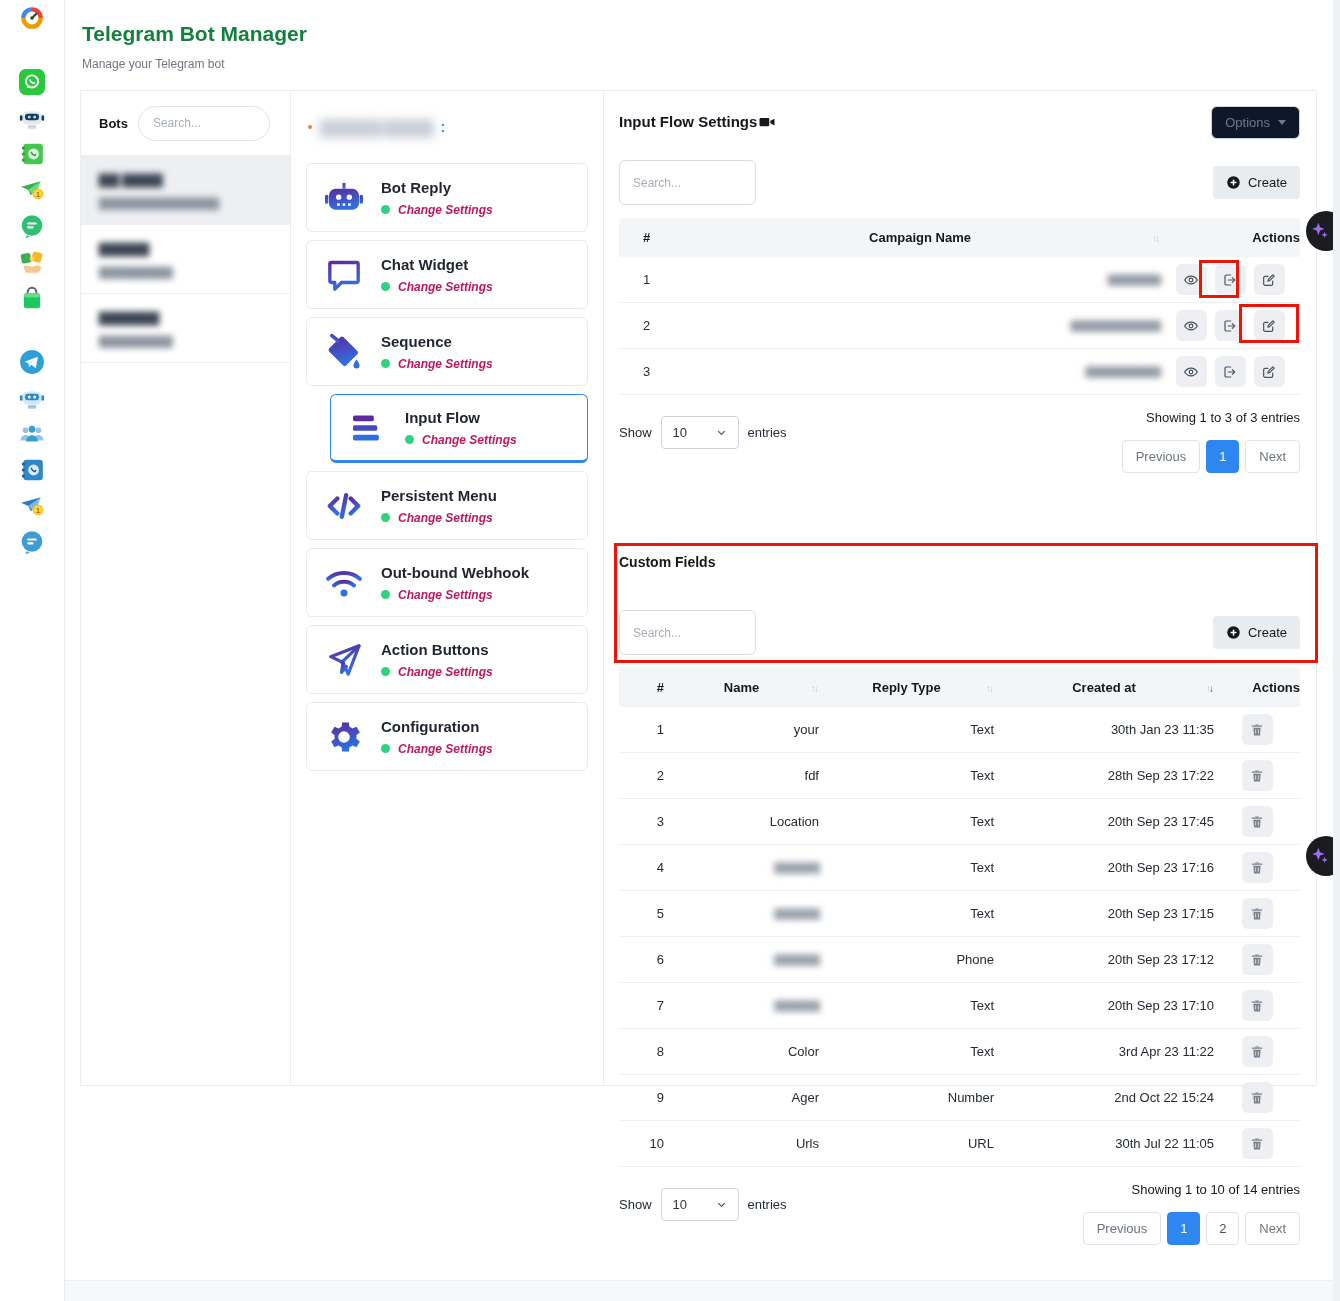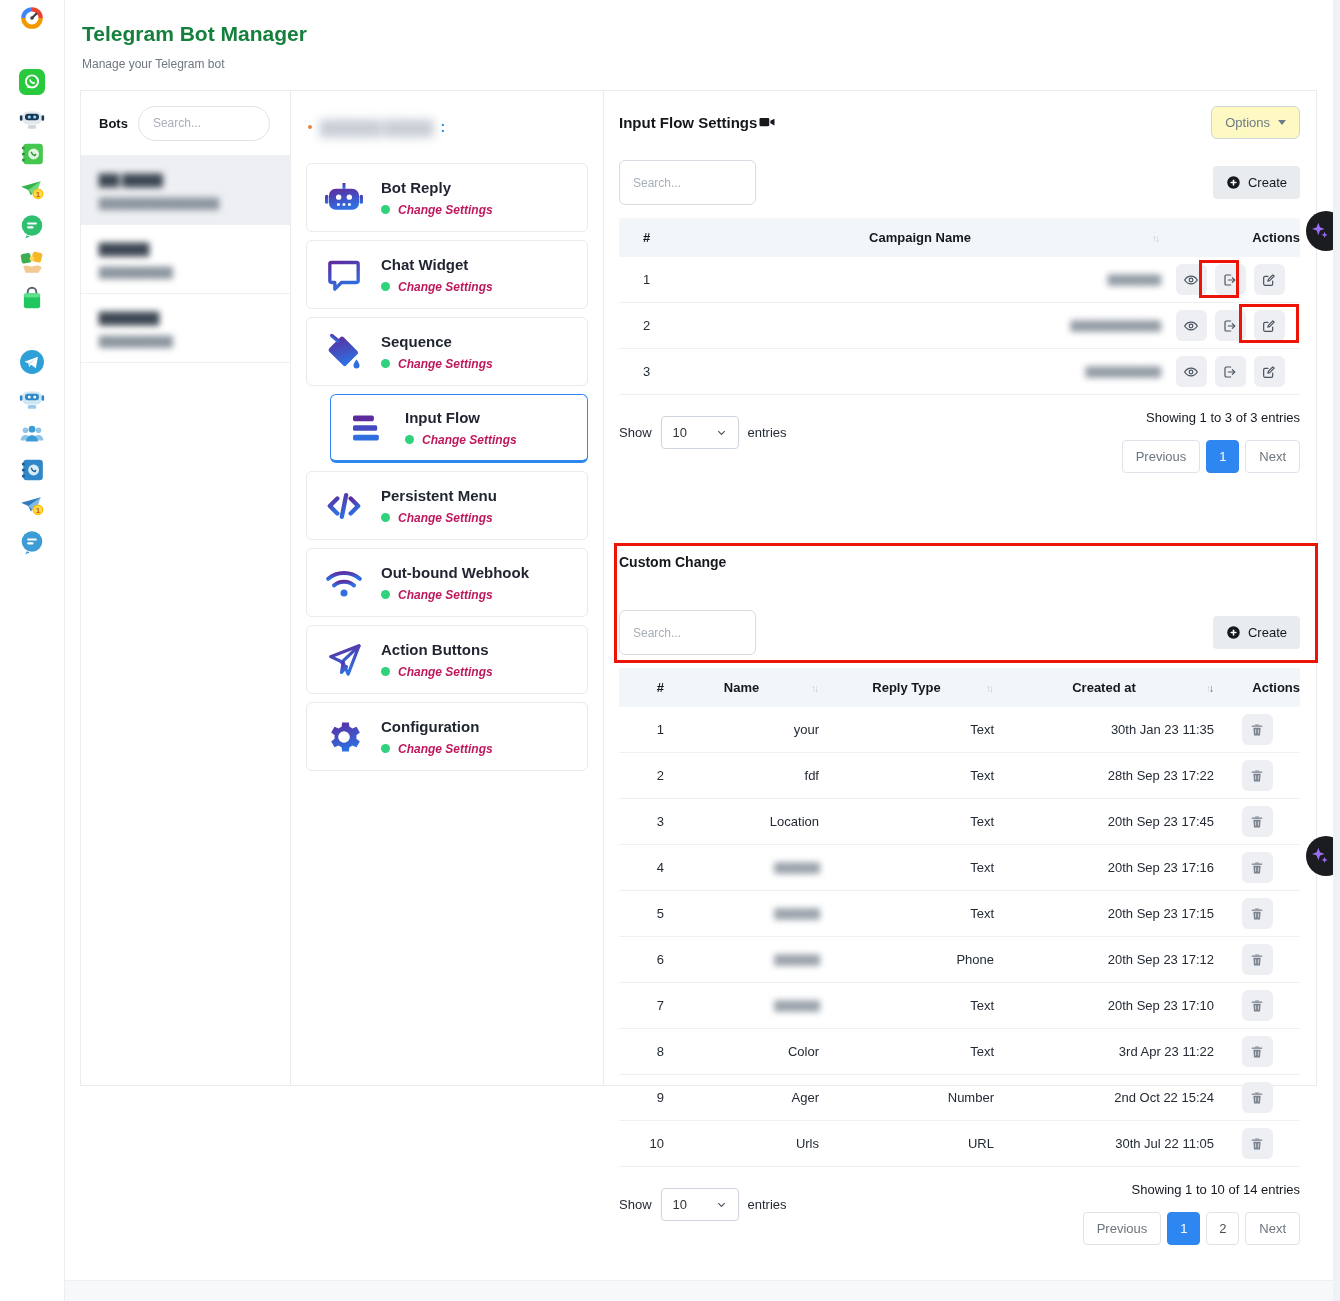--- a/index.html
+++ b/index.html
@@ -57,24 +57,24 @@
   .card.selected { border:1px solid #2e86f0; border-bottom:3px solid #2e86f0;margin-left:24px; }
   .cicon { width:40px; height:40px; flex:0 0 auto; }
   .cicon svg { width:40px; height:40px; display:block; }
   .card-title { font-size:15px; font-weight:700; color:#1f2430; }
   .card-status { display:flex; align-items:center; gap:8px; margin-top:7px; }
   .gdot { width:9px; height:9px; border-radius:50%; background:#2fd27d; }
   .cs-link { font-size:12px; font-weight:700; color:#be185d; text-decoration:none;font-style:italic; }
   
   .main-col { flex:1; padding:15px 16px 0 15px; position:relative; }
   .sec-head { display:flex; justify-content:space-between; align-items:flex-start; }
-  .sec-title { font-size:15px; font-weight:700; color:#14171c; display:flex; align-items:center; gap:1px; margin-top:7px;}
+  .sec-title { font-size:15px; font-weight:700; color:#14171c; display:flex; align-items:flex-start; gap:1px; margin-top:7px;}
   .cam { width:18px; height:18px; }
   .btn-options {
-    height:33px; padding:0 13px; background:#fef9c3; border:1px solid #cfd5dc; border-radius:6px;
+    height:33px; padding:0 13px; background:#0f172a; border:1px solid #cfd5dc; border-radius:6px;
     font-size:13px; color:#6c7a8a; display:flex; align-items:center; cursor:pointer;
     font-family:"Liberation Sans",sans-serif;
   }
   .caret { display:inline-block; margin-left:8px; border-left:4px solid transparent; border-right:4px solid transparent; border-top:5px solid #6c7a8a; }
   .search-create { display:flex; justify-content:space-between; align-items:center; margin-top:21px; }
   .sq-search {
     width:137px; height:45px; border:1px solid #d7dce2; border-radius:6px; padding:0 13px;
     font-size:12px; color:#333; outline:none; font-family:"Liberation Sans",sans-serif;
   }
   .sq-search::placeholder { color:#a7afb8; }
@@ -579,21 +579,21 @@
         <div class="pg-right">
           <span class="showing">Showing 1 to 3 of 3 entries</span>
           <div class="pagination">
             <button class="pbtn">Previous</button>
             <button class="pbtn num active">1</button>
             <button class="pbtn">Next</button>
           </div>
         </div>
       </div>
 
-      <div class="custom-title">Custom Change</div>
+      <div class="custom-title">Custom Fields</div>
 
       <div class="search-create2">
         <input class="sq-search" placeholder="Search..." style="">
         <button class="btn-create">
           <svg viewBox="0 0 24 24">
               <circle cx="12" cy="12" r="10" fill="#15181d"></circle>
               <rect x="7" y="10.8" width="10" height="2.4" rx="1.2" fill="#fff"></rect>
               <rect x="10.8" y="7" width="2.4" height="10" rx="1.2" fill="#fff"></rect>
             </svg>
           <span>Create</span>

